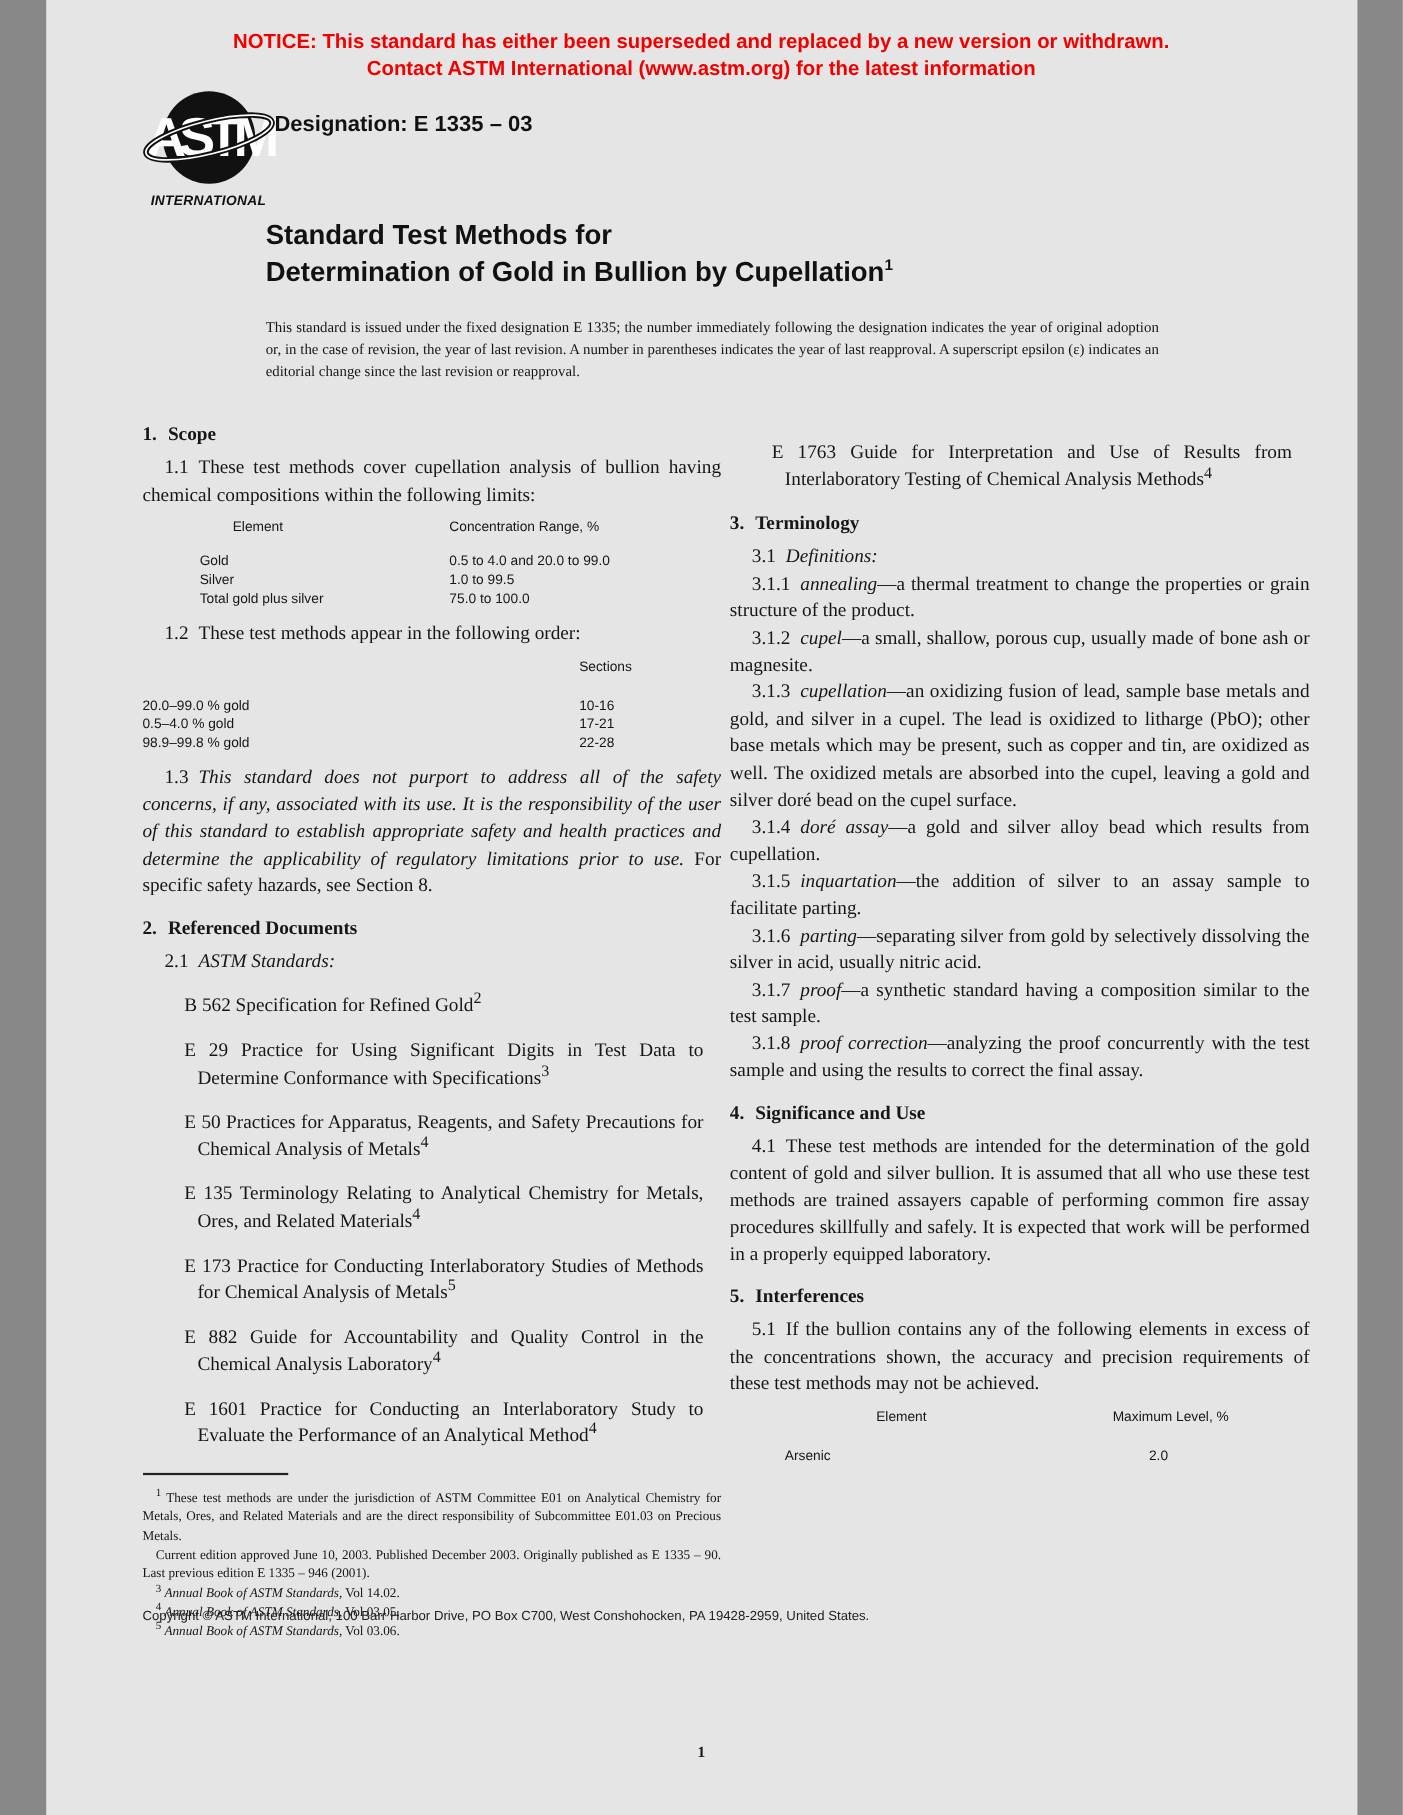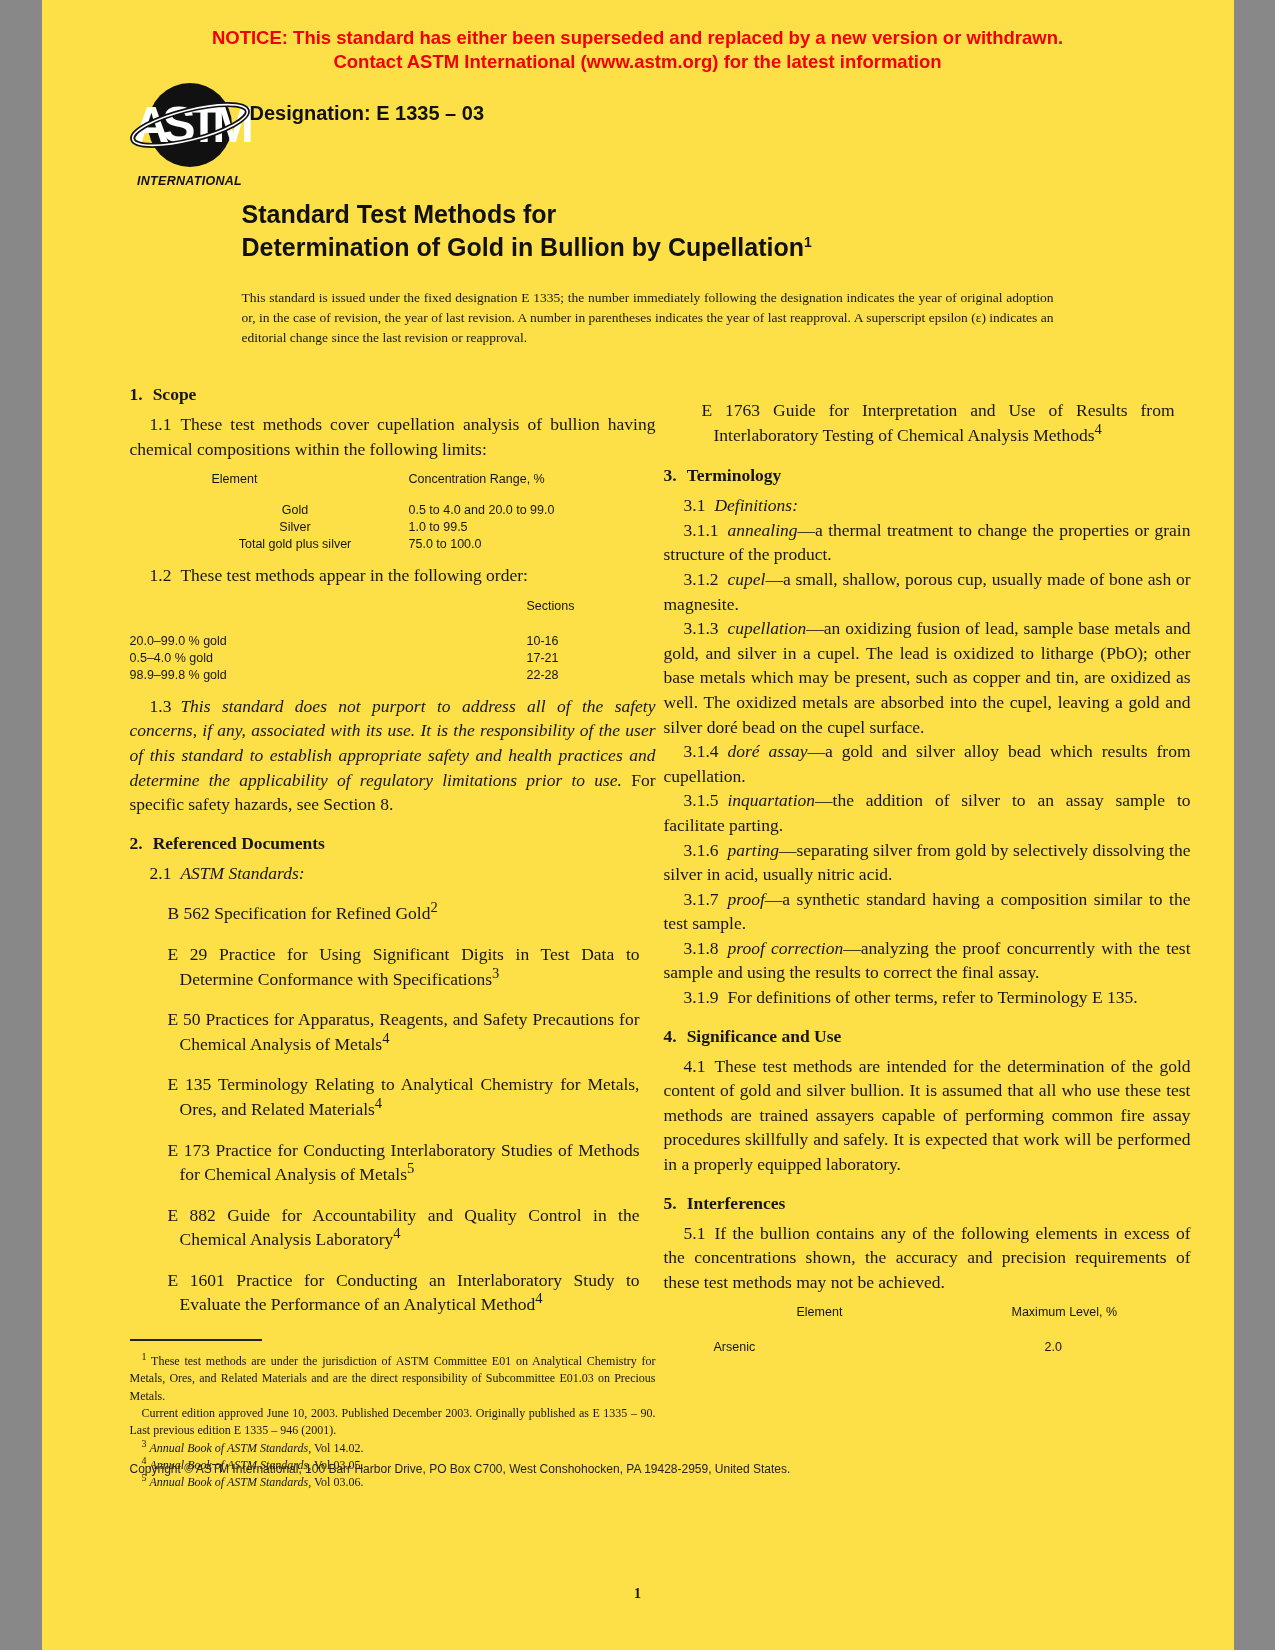--- a/index.html
+++ b/index.html
@@ -1,16 +1,16 @@
 <!DOCTYPE html>
 <html><head>
 <meta charset="utf-8">
 <style>
   html,body{margin:0;padding:0;background:#888;}
-  .page{position:relative;width:1192px;height:1650px;background:#fde047;margin:0 auto;
+  .page{position:relative;width:1192px;height:1650px;background:#e5e5e5;margin:0 auto;
         font-family:"Liberation Serif",serif;color:#161616;overflow:hidden;}
 
   
   .notice{position:absolute;top:26px;left:0;right:0;text-align:center;
           font-family:"Liberation Sans",sans-serif;font-weight:bold;
           font-size:18.5px;line-height:24px;color:#F20000;}
 
   
   .logo{position:absolute;left:86px;top:80px;width:124px;text-align:center;}
   .logo .intl{font-family:"Liberation Sans",sans-serif;font-weight:bold;font-style:italic;
@@ -41,21 +41,21 @@
   p.para .pnum{padding-right:9px;}
   .it{font-style:italic;}
 
   
   .stable{font-family:"Liberation Sans",sans-serif;font-size:12.5px;line-height:17px;
           margin:10px 0 10px 0;}
   .stable .trow{display:grid;}
   .t1 .trow{grid-template-columns:279px 1fr;}
   .t1 .hrow{margin-bottom:14px;}
   .t1 .hrow .cell-1{padding-left:82px;}
-  .t1 .brow .cell-1{padding-left:52px;text-align:center;}
+  .t1 .brow .cell-1{padding-left:52px;}
   .t2 .trow{grid-template-columns:377px 1fr;gap:20px;}
   .t2 .hrow{margin-bottom:18px;}
   .t3 .trow{grid-template-columns:348px 1fr;}
   .t3 .hrow{margin-bottom:18px;}
   .t3 .hrow .cell-1{padding-left:133px;}
   .t3 .brow .cell-1{padding-left:50px;}
   .t3 .brow .cell-2{padding-left:33px;}
 
   
   .ref{margin:16px;text-align:justify;padding-left:34px;text-indent:-12px;}
@@ -186,21 +186,20 @@
     <p class="para"><span class="pnum">3.1</span><span class="it">Definitions:</span></p>
 
     <p class="para"><span class="pnum">3.1.1</span><span class="it">annealing</span><span>—a thermal treatment to change the properties or grain structure of the product.</span></p>
     <p class="para"><span class="pnum">3.1.2</span><span class="it">cupel</span><span>—a small, shallow, porous cup, usually made of bone ash or magnesite.</span></p>
     <p class="para"><span class="pnum">3.1.3</span><span class="it">cupellation</span><span>—an oxidizing fusion of lead, sample base metals and gold, and silver in a cupel. The lead is oxidized to litharge (PbO); other base metals which may be present, such as copper and tin, are oxidized as well. The oxidized metals are absorbed into the cupel, leaving a gold and silver doré bead on the cupel surface.</span></p>
     <p class="para"><span class="pnum">3.1.4</span><span class="it">doré assay</span><span>—a gold and silver alloy bead which results from cupellation.</span></p>
     <p class="para"><span class="pnum">3.1.5</span><span class="it">inquartation</span><span>—the addition of silver to an assay sample to facilitate parting.</span></p>
     <p class="para"><span class="pnum">3.1.6</span><span class="it">parting</span><span>—separating silver from gold by selectively dissolving the silver in acid, usually nitric acid.</span></p>
     <p class="para"><span class="pnum">3.1.7</span><span class="it">proof</span><span>—a synthetic standard having a composition similar to the test sample.</span></p>
     <p class="para"><span class="pnum">3.1.8</span><span class="it">proof correction</span><span>—analyzing the proof concurrently with the test sample and using the results to correct the final assay.</span></p>
-    <p class="para"><span class="pnum">3.1.9</span><span class="it"></span><span>For definitions of other terms, refer to Terminology E 135.</span></p>
 
     <h3 class="sect"><span class="hnum">4.</span><span>Significance and Use</span></h3>
 
     <p class="para"><span class="pnum">4.1</span><span>These test methods are intended for the determination of the gold content of gold and silver bullion. It is assumed that all who use these test methods are trained assayers capable of performing common fire assay procedures skillfully and safely. It is expected that work will be performed in a properly equipped laboratory.</span></p>
 
     <h3 class="sect"><span class="hnum">5.</span><span>Interferences</span></h3>
 
     <p class="para"><span class="pnum">5.1</span><span>If the bullion contains any of the following elements in excess of the concentrations shown, the accuracy and precision requirements of these test methods may not be achieved.</span></p>
 
     <div class="stable t3">

